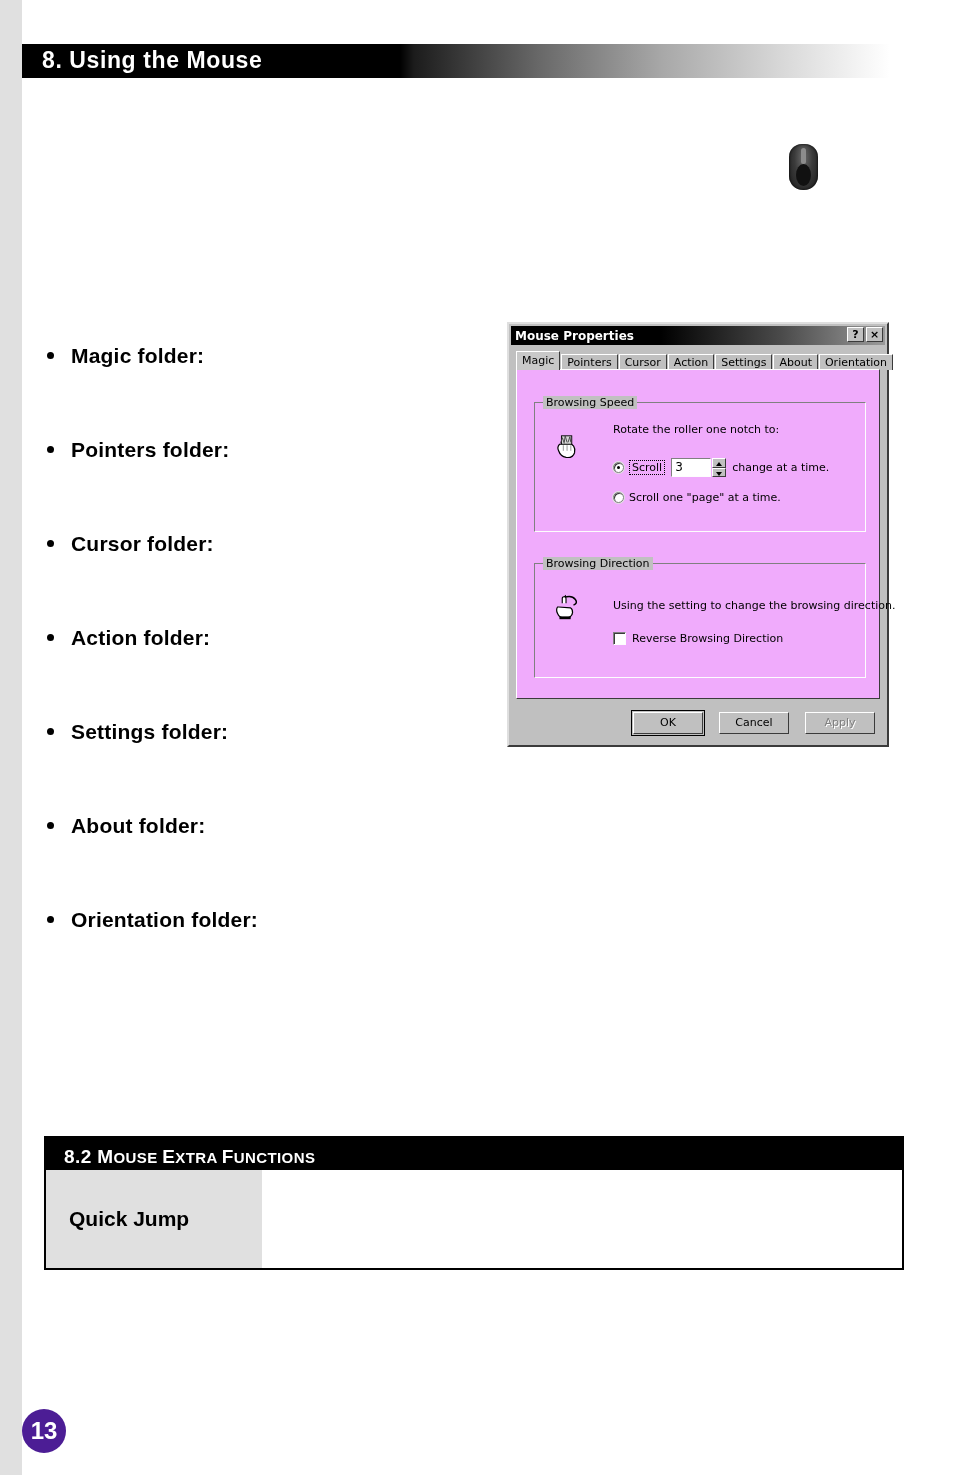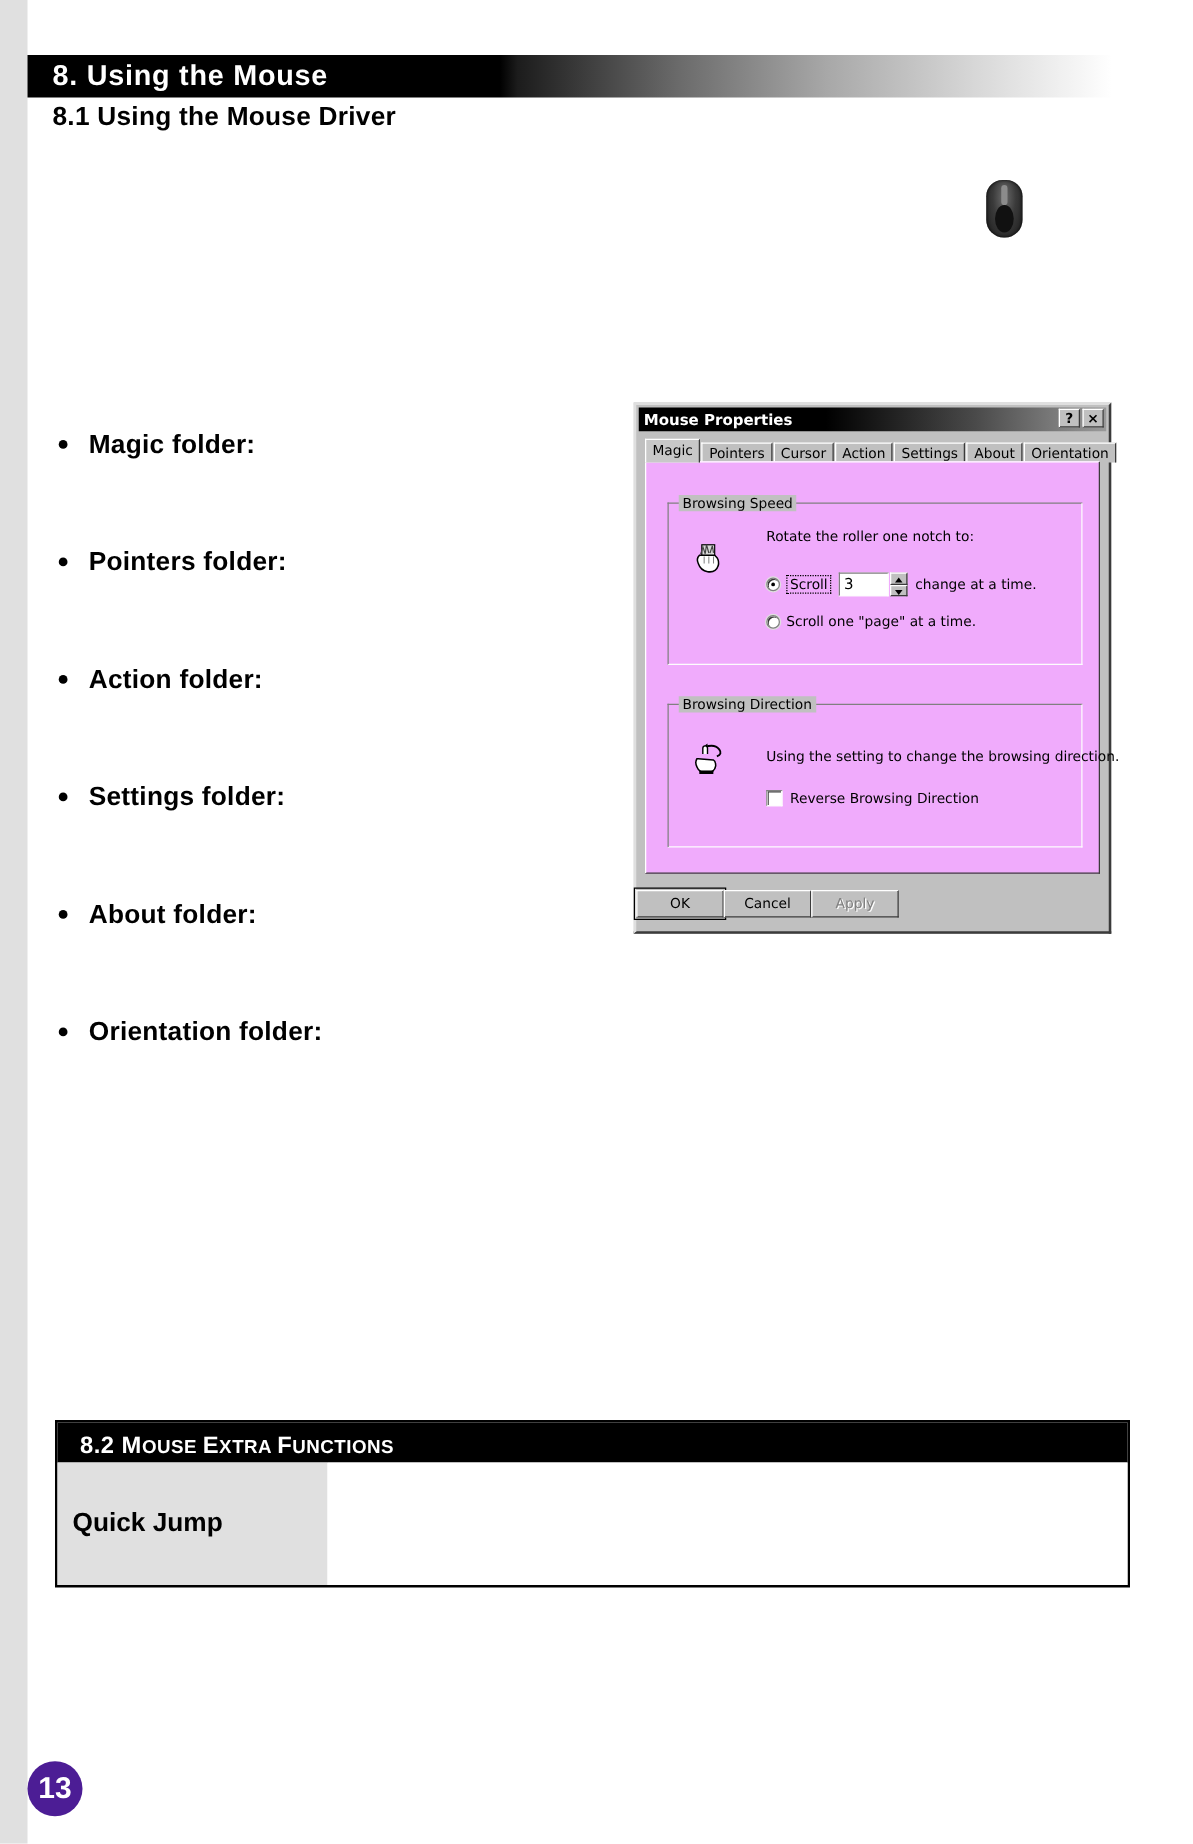--- a/index.html
+++ b/index.html
@@ -320,21 +320,22 @@
     position: absolute;
     width: 30px; height: 30px;
   }
 
   
   .dlg-buttons {
     position: absolute;
     left: 0; top: 388px;
     width: 378px;
     display: flex;
-    gap: 0;
+    justify-content: flex-end;
+    gap: 16px;
     padding-right: 12px;
     box-sizing: border-box;
   }
   .btn {
     width: 70px; height: 22px;
     background: #c0c0c0;
     border-top: 1px solid #fff;
     border-left: 1px solid #fff;
     border-right: 1px solid #3b3b3b;
     border-bottom: 1px solid #3b3b3b;
@@ -376,21 +377,21 @@
   }
   .table-row:first-of-type { border-top: none; }
   .cell-label {
     width: 216px;
     background: #e0e0e0;
     display: flex;
     align-items: center;
     font-size: 21px;
     font-weight: bold;
     color: #000;
-    padding-left: 12px;
+    padding-left: 23px;
     box-sizing: border-box;
   }
   .cell-value {
     flex: 1;
     background: #fff;
   }
 
   
   .page-number {
     position: absolute;
@@ -409,32 +410,35 @@
 </head>
 <body>
 
 <div class="page">
 
   <div class="left-margin-strip"></div>
 
   <div class="sec-header">
     <div class="sec-header-title">8. Using the Mouse</div>
   </div>
-  <div class="subsec-title">8.1 Using the Mouse Driver</div>
 
   <div class="mouse-photo"></div>
 
   <div class="bullets">
     <div class="bullet-item">
       <span class="dot"></span>
       <span>Magic folder:</span>
     </div>
     <div class="bullet-item">
       <span class="dot"></span>
       <span>Pointers folder:</span>
+    </div>
+    <div class="bullet-item">
+      <span class="dot"></span>
+      <span>Cursor folder:</span>
     </div>
     <div class="bullet-item">
       <span class="dot"></span>
       <span>Action folder:</span>
     </div>
     <div class="bullet-item">
       <span class="dot"></span>
       <span>Settings folder:</span>
     </div>
     <div class="bullet-item">

